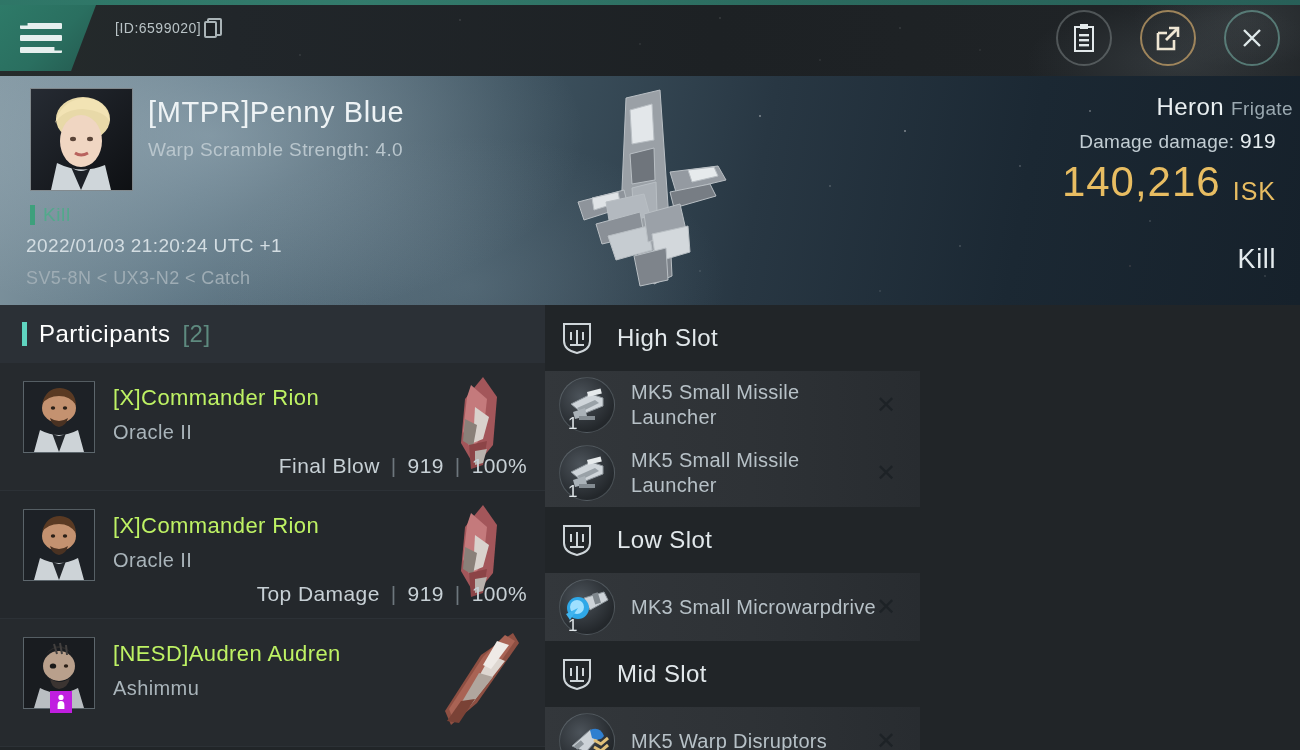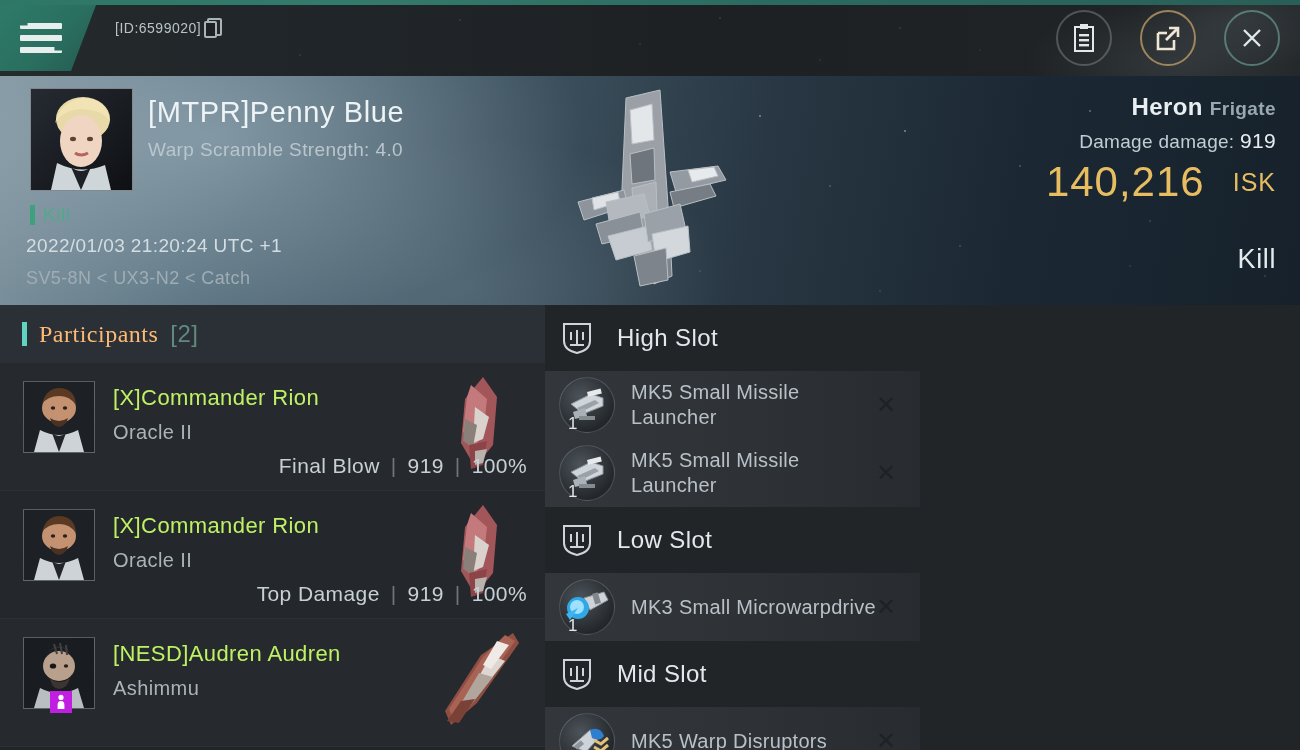--- a/index.html
+++ b/index.html
@@ -128,46 +128,46 @@
   .kill-tag .txt { font-size: 19px; color: #53a98c; letter-spacing: .6px; }
   .banner-time {
     position: absolute; left: 26px; top: 159px; font-size: 19px; color: #d3dde2; letter-spacing: .4px;
   }
   .banner-loc {
     position: absolute; left: 26px; top: 192px; font-size: 18px; color: #9fadb5; letter-spacing: .4px;
   }
   .ship-art { position: absolute; left: 548px; top: 8px; width: 200px; height: 212px; }
 
   .stat-ship {
-    position: absolute; right: 24px; top: 17px; font-size: 24px; color: #e9eff1; letter-spacing: .4px; font-weight: bold;
+    position: absolute; right: 7px; top: 17px; font-size: 24px; color: #e9eff1; letter-spacing: .4px;
   }
   .stat-ship .cls { font-size: 19px; color: #9aa8b0; }
   .stat-dmg {
     position: absolute; right: 24px; top: 53px; font-size: 19px; color: #c2cdd3; letter-spacing: .3px;
   }
   .stat-dmg .val { color: #e6edf0; font-size: 21px; }
   .stat-isk {
-    position: absolute; right: 24px; top: 82px; display: flex; align-items: center; gap: 28px;
+    position: absolute; right: 24px; top: 82px; display: flex; align-items: flex-end; gap: 12px;
   }
   .stat-isk .amt { font-size: 42px; color: #e8bd62; letter-spacing: 1px; }
   .stat-isk .cur { font-size: 25px; color: #e8bd62; letter-spacing: 1px; }
   .stat-kill {
     position: absolute; right: 24px; top: 168px; font-size: 27px; color: #e4ebee; letter-spacing: .6px;
   }
 
   
   .body { position: absolute; left: 0; top: 305px; width: 1300px; height: 445px; background: #212528; }
   .left-pane { position: absolute; left: 0; top: 0; width: 545px; height: 445px; background: #212528; }
   .right-pane { position: absolute; left: 545px; top: 0; width: 755px; height: 445px; background: #212528; }
 
   .participants-header {
     height: 58px; background: #2b3036; display: flex; align-items: center; padding-left: 22px; gap: 12px;
   }
   .participants-header .accent { width: 5px; height: 24px; background: #5fd4c0; }
-  .participants-header .label { font-size: 24px; color: #fdba74; letter-spacing: .5px; font-family: Liberation Serif, serif; }
+  .participants-header .label { font-size: 24px; color: #ffffff; letter-spacing: .5px; }
   .participants-header .count { font-size: 24px; color: #5e8a7f; letter-spacing: .5px; }
 
   .prow {
     position: relative; height: 128px; border-bottom: 1px solid #2c3136;
     background: #262a2e;
   }
   .prow:nth-child(odd) { background: #24282c; }
   .prow .pavatar {
     position: absolute; left: 23px; top: 18px; width: 72px; height: 72px;
     border: 1px solid rgba(160,175,182,.45); overflow: hidden;

